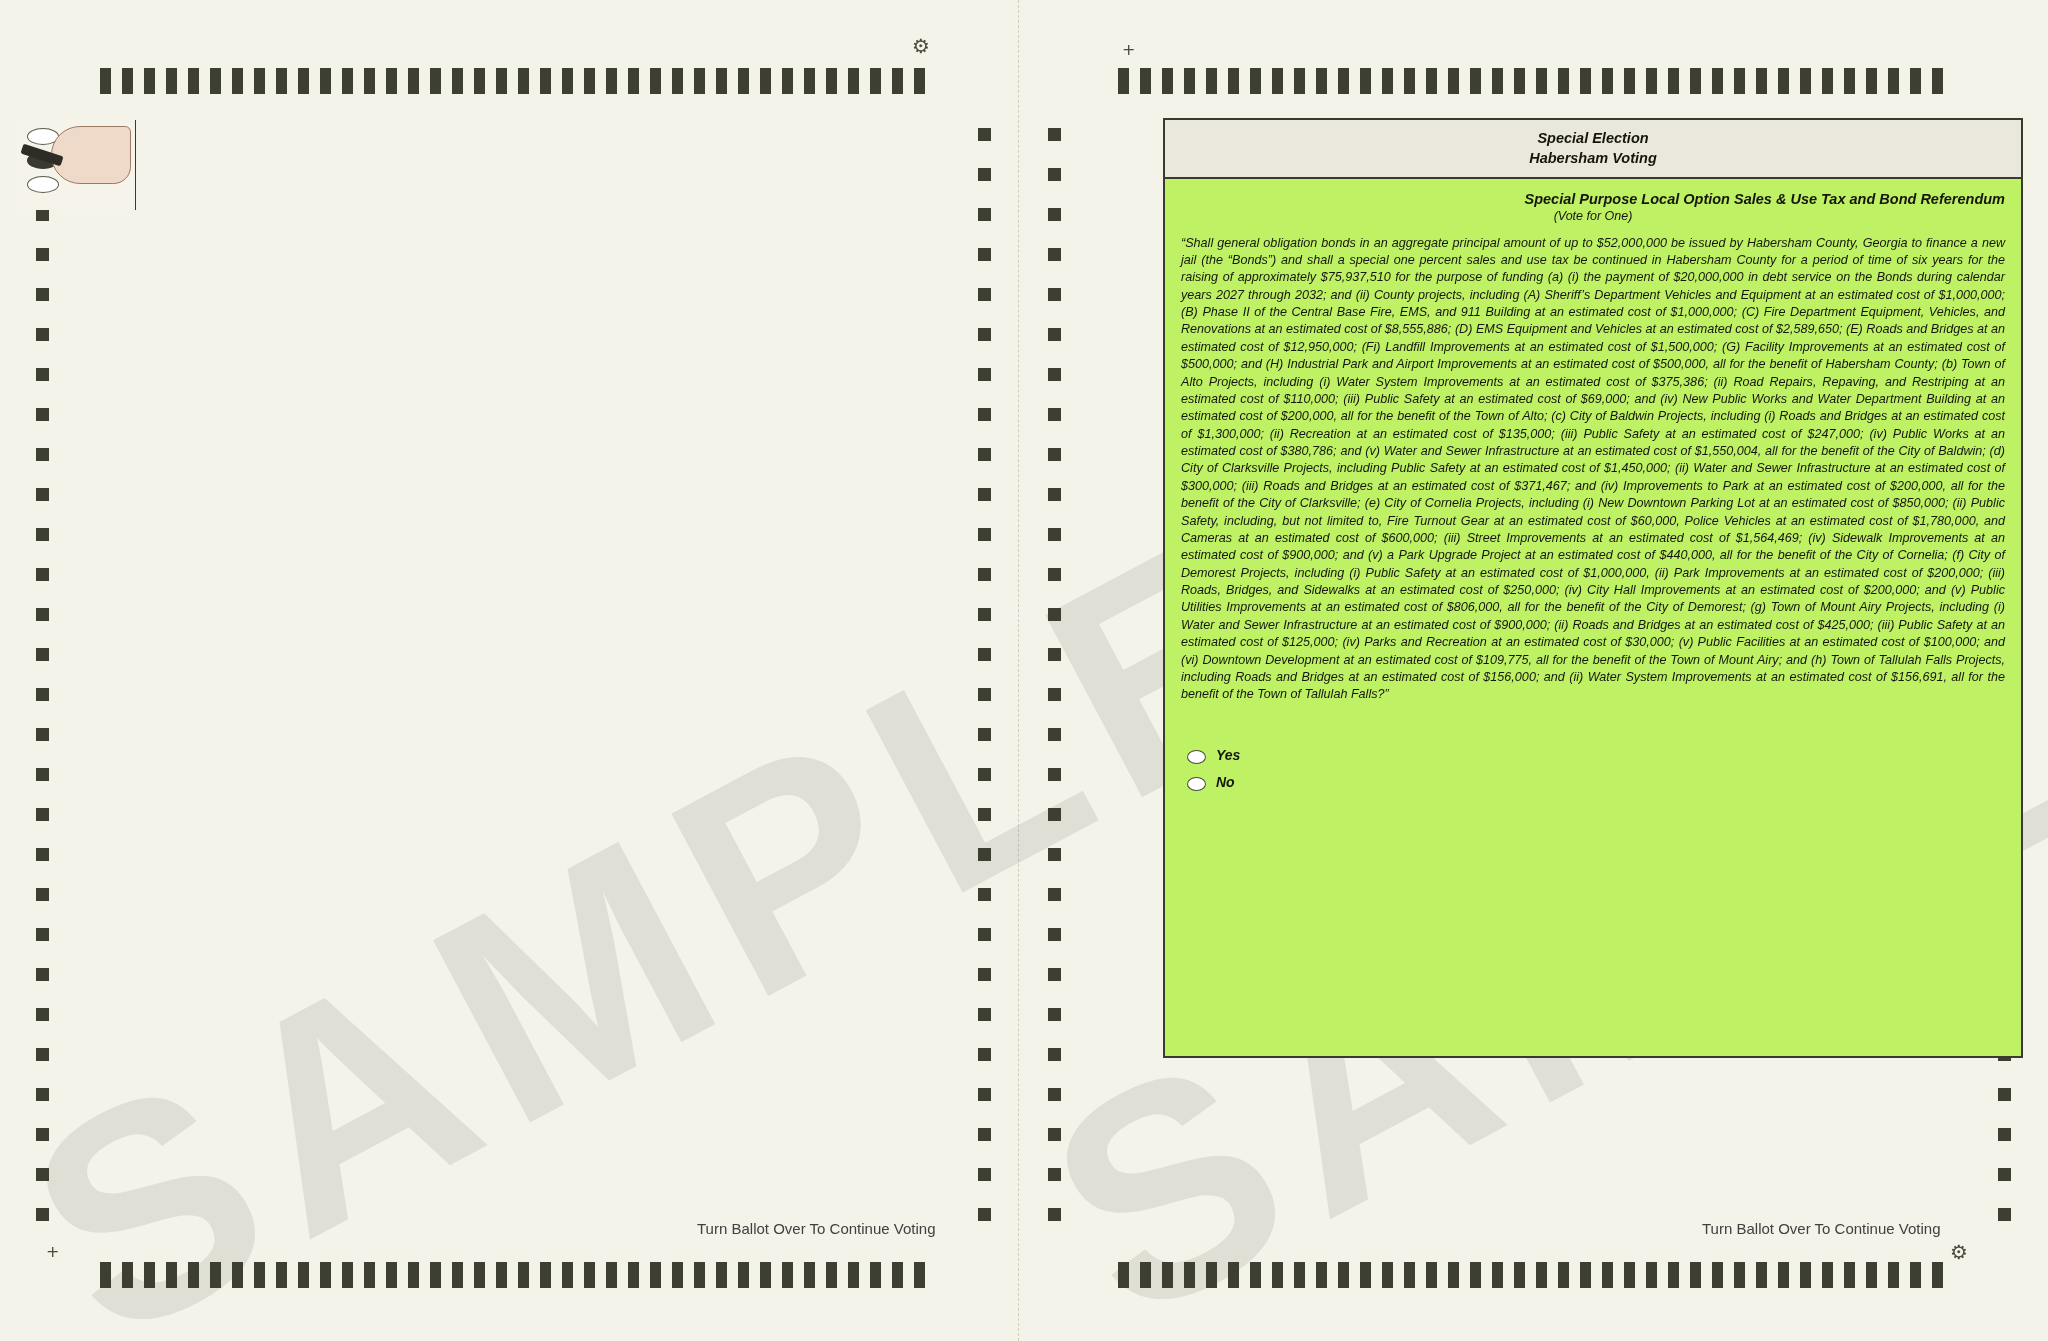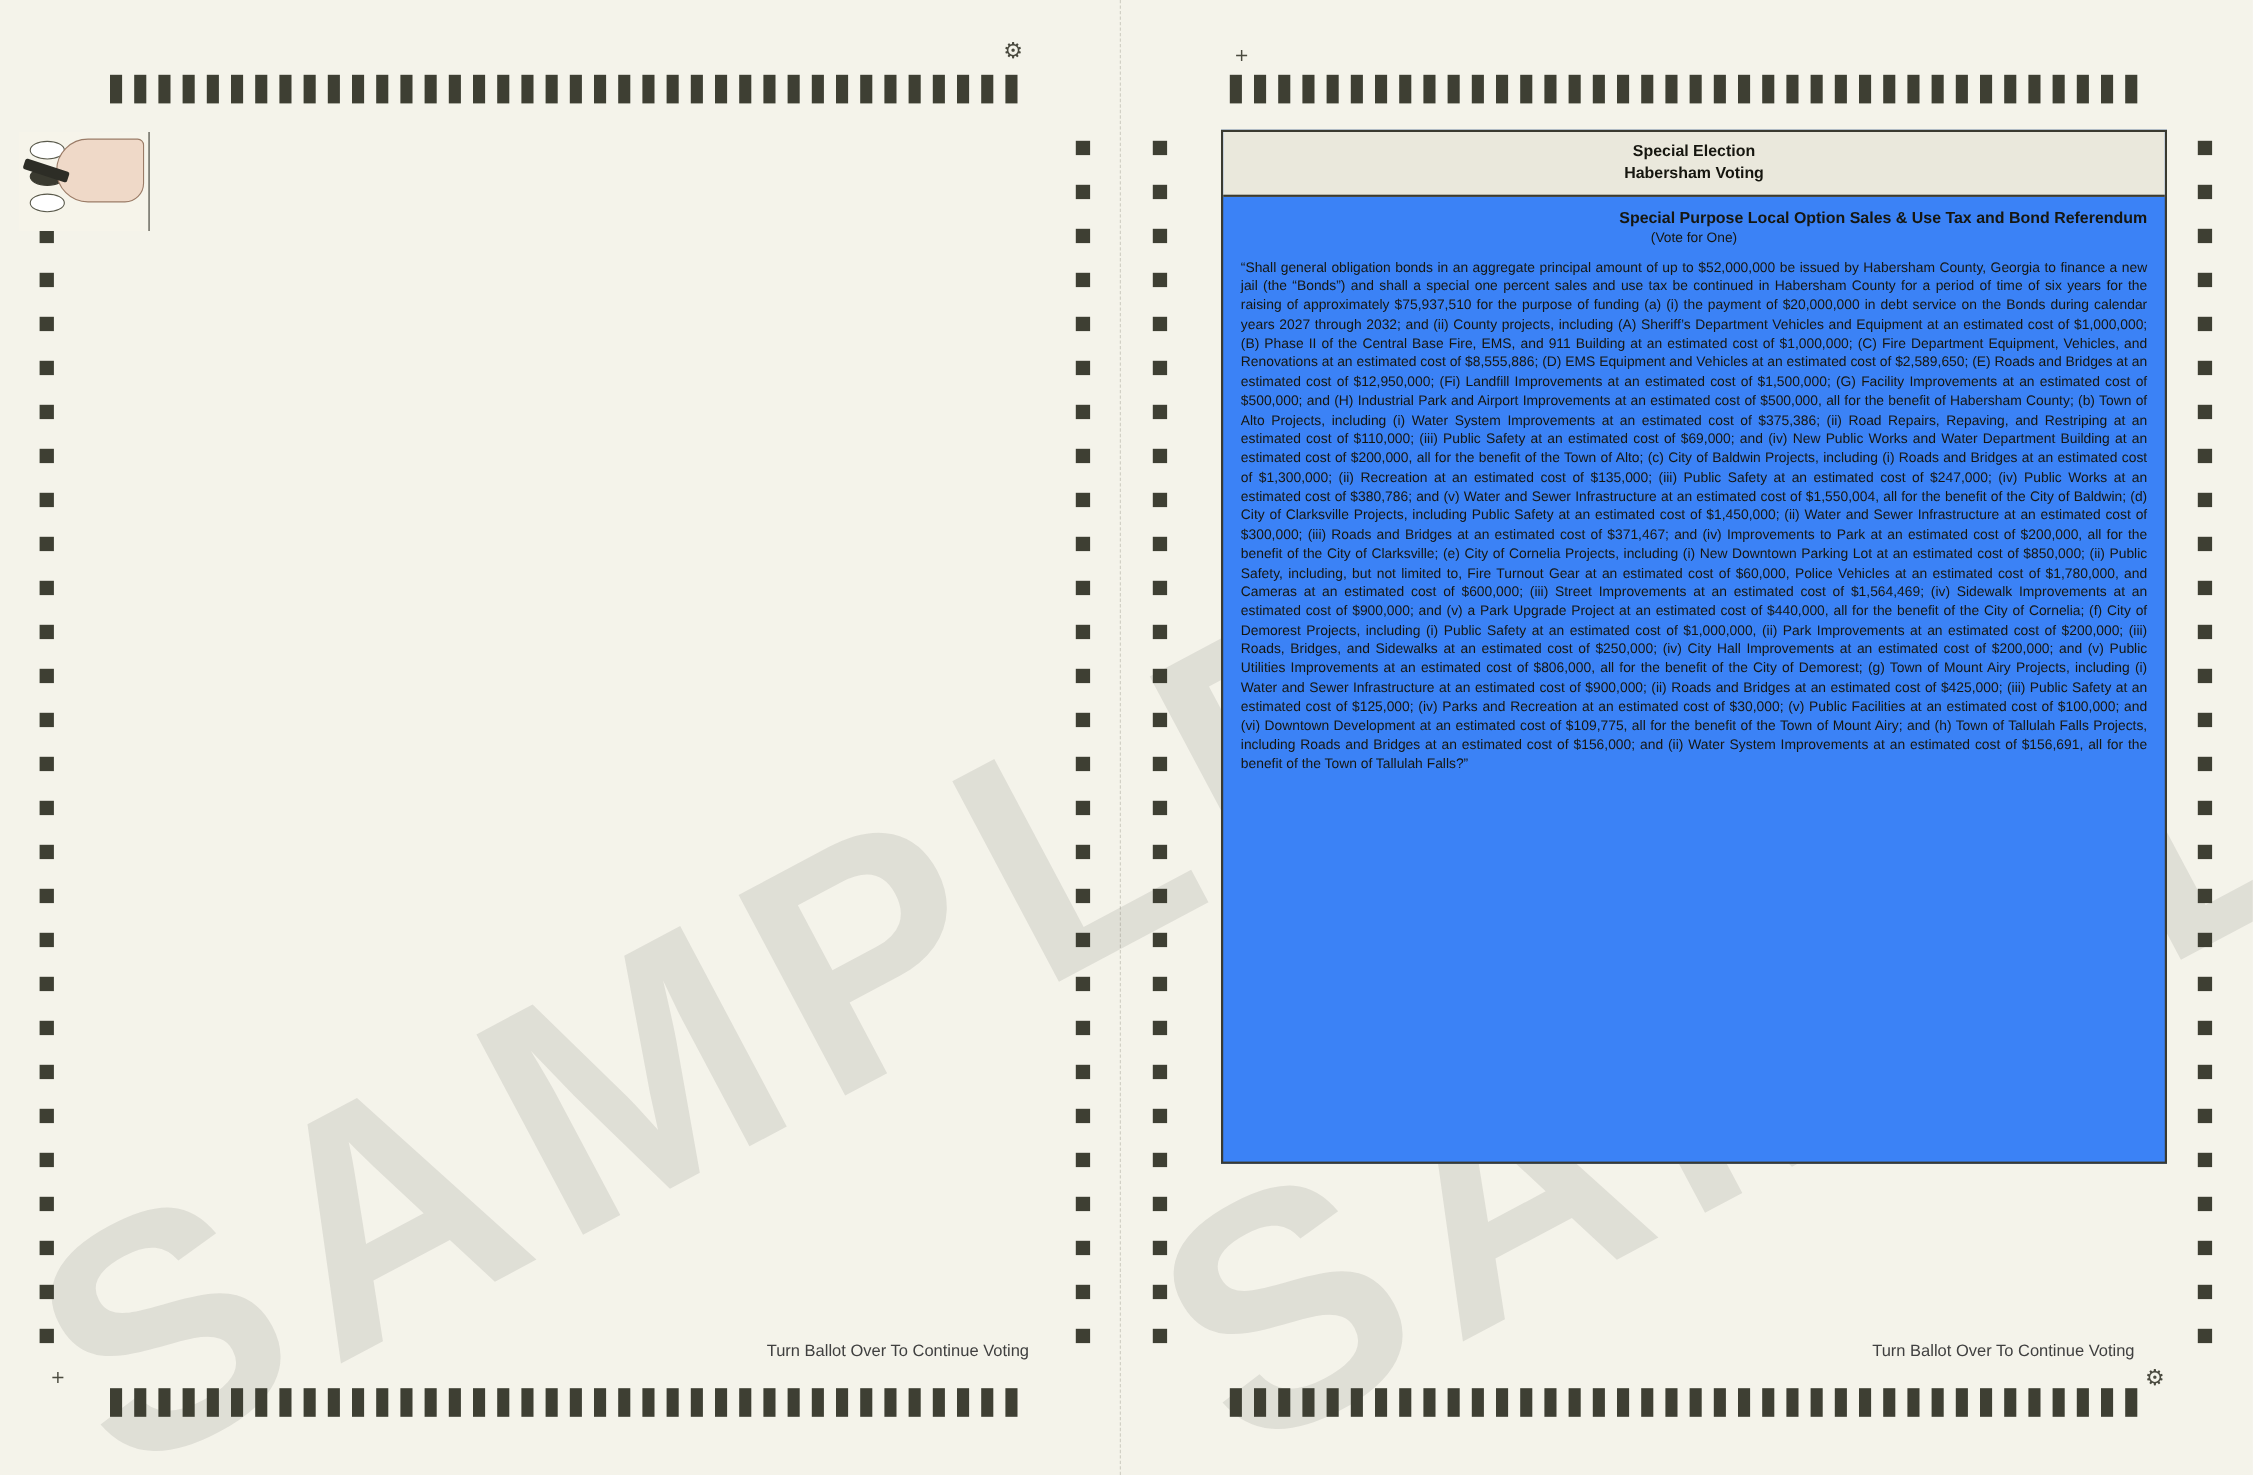--- a/index.html
+++ b/index.html
@@ -297,27 +297,28 @@
     font-weight: bold;
     color: #16160f;
     padding: 1px 0 8px 0;
     border-top: 1.5px solid #3a3a30;
     margin: 0 12px 0 12px;
   }
 
   
   #right-ballot {
     position: absolute;
-    left: 1110px;
+    left: 1163px;
     top: 118px;
     width: 860px;
     height: 940px;
     border: 2px solid #3a3a30;
-    background: #3b82f6;
+    background: #bef264;
     box-sizing: border-box;
+    font-style: italic;
   }
   .sp-header {
     text-align: center;
     font-size: 14.5px;
     font-weight: bold;
     color: #16160f;
     background: #eae8dc;
     border-bottom: 2px solid #3a3a30;
     padding: 8px 6px;
     line-height: 1.4;
@@ -837,19 +838,29 @@
   <div id="right-ballot">
     <div class="sp-header">
       <span>Special Election</span><br>
       <span>Habersham Voting</span>
     </div>
     <div class="sp-body">
       <div class="sp-title">Special Purpose Local Option Sales &amp; Use Tax and Bond Referendum</div>
       <div class="sp-votefor">(Vote for One)</div>
       <div class="sp-text">“Shall general obligation bonds in an aggregate principal amount of up to $52,000,000 be issued by Habersham County, Georgia to finance a new jail (the “Bonds”) and shall a special one percent sales and use tax be continued in Habersham County for a period of time of six years for the raising of approximately $75,937,510 for the purpose of funding (a) (i) the payment of $20,000,000 in debt service on the Bonds during calendar years 2027 through 2032; and (ii) County projects, including (A) Sheriff’s Department Vehicles and Equipment at an estimated cost of $1,000,000; (B) Phase II of the Central Base Fire, EMS, and 911 Building at an estimated cost of $1,000,000; (C) Fire Department Equipment, Vehicles, and Renovations at an estimated cost of $8,555,886; (D) EMS Equipment and Vehicles at an estimated cost of $2,589,650; (E) Roads and Bridges at an estimated cost of $12,950,000; (Fi) Landfill Improvements at an estimated cost of $1,500,000; (G) Facility Improvements at an estimated cost of $500,000; and (H) Industrial Park and Airport Improvements at an estimated cost of $500,000, all for the benefit of Habersham County; (b) Town of Alto Projects, including (i) Water System Improvements at an estimated cost of $375,386; (ii) Road Repairs, Repaving, and Restriping at an estimated cost of $110,000; (iii) Public Safety at an estimated cost of $69,000; and (iv) New Public Works and Water Department Building at an estimated cost of $200,000, all for the benefit of the Town of Alto; (c) City of Baldwin Projects, including (i) Roads and Bridges at an estimated cost of $1,300,000; (ii) Recreation at an estimated cost of $135,000; (iii) Public Safety at an estimated cost of $247,000; (iv) Public Works at an estimated cost of $380,786; and (v) Water and Sewer Infrastructure at an estimated cost of $1,550,004, all for the benefit of the City of Baldwin; (d) City of Clarksville Projects, including Public Safety at an estimated cost of $1,450,000; (ii) Water and Sewer Infrastructure at an estimated cost of $300,000; (iii) Roads and Bridges at an estimated cost of $371,467; and (iv) Improvements to Park at an estimated cost of $200,000, all for the benefit of the City of Clarksville; (e) City of Cornelia Projects, including (i) New Downtown Parking Lot at an estimated cost of $850,000; (ii) Public Safety, including, but not limited to, Fire Turnout Gear at an estimated cost of $60,000, Police Vehicles at an estimated cost of $1,780,000, and Cameras at an estimated cost of $600,000; (iii) Street Improvements at an estimated cost of $1,564,469; (iv) Sidewalk Improvements at an estimated cost of $900,000; and (v) a Park Upgrade Project at an estimated cost of $440,000, all for the benefit of the City of Cornelia; (f) City of Demorest Projects, including (i) Public Safety at an estimated cost of $1,000,000, (ii) Park Improvements at an estimated cost of $200,000; (iii) Roads, Bridges, and Sidewalks at an estimated cost of $250,000; (iv) City Hall Improvements at an estimated cost of $200,000; and (v) Public Utilities Improvements at an estimated cost of $806,000, all for the benefit of the City of Demorest; (g) Town of Mount Airy Projects, including (i) Water and Sewer Infrastructure at an estimated cost of $900,000; (ii) Roads and Bridges at an estimated cost of $425,000; (iii) Public Safety at an estimated cost of $125,000; (iv) Parks and Recreation at an estimated cost of $30,000; (v) Public Facilities at an estimated cost of $100,000; and (vi) Downtown Development at an estimated cost of $109,775, all for the benefit of the Town of Mount Airy; and (h) Town of Tallulah Falls Projects, including Roads and Bridges at an estimated cost of $156,000; and (ii) Water System Improvements at an estimated cost of $156,691, all for the benefit of the Town of Tallulah Falls?”</div>
 
+      <div class="sp-choices">
+        <div class="sp-choice">
+          <div class="oval"></div>
+          <div class="cand-name">Yes</div>
+        </div>
+        <div class="sp-choice">
+          <div class="oval"></div>
+          <div class="cand-name">No</div>
+        </div>
+      </div>
     </div>
   </div>
 
   <div class="turn-over to-left">Turn Ballot Over To Continue Voting</div>
   <div class="turn-over to-right">Turn Ballot Over To Continue Voting</div>
 
 </div>
 
 </body></html>

